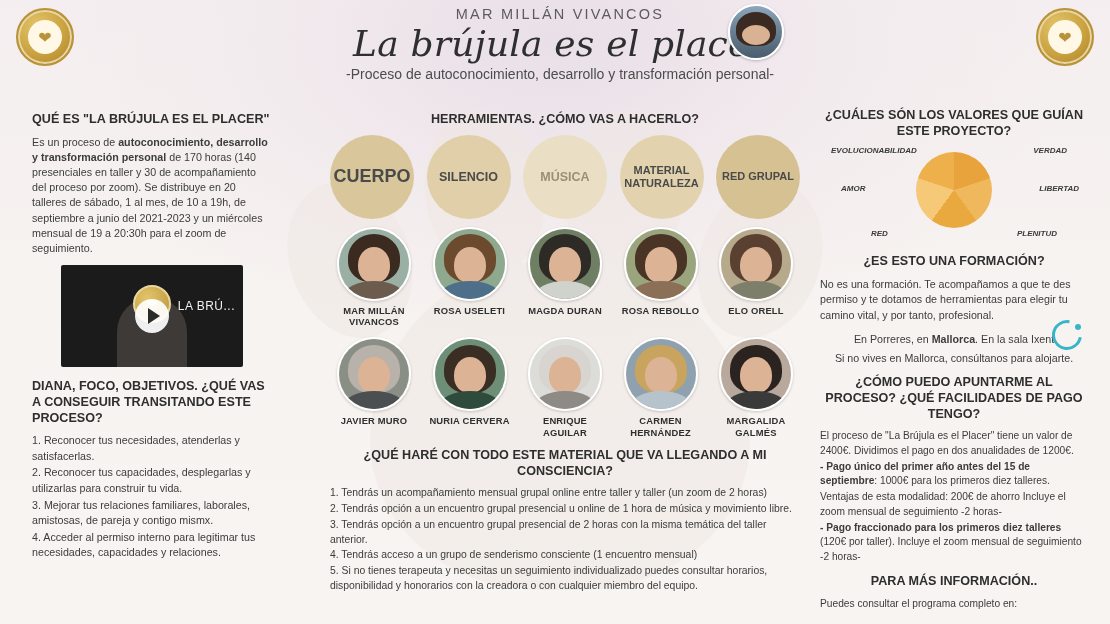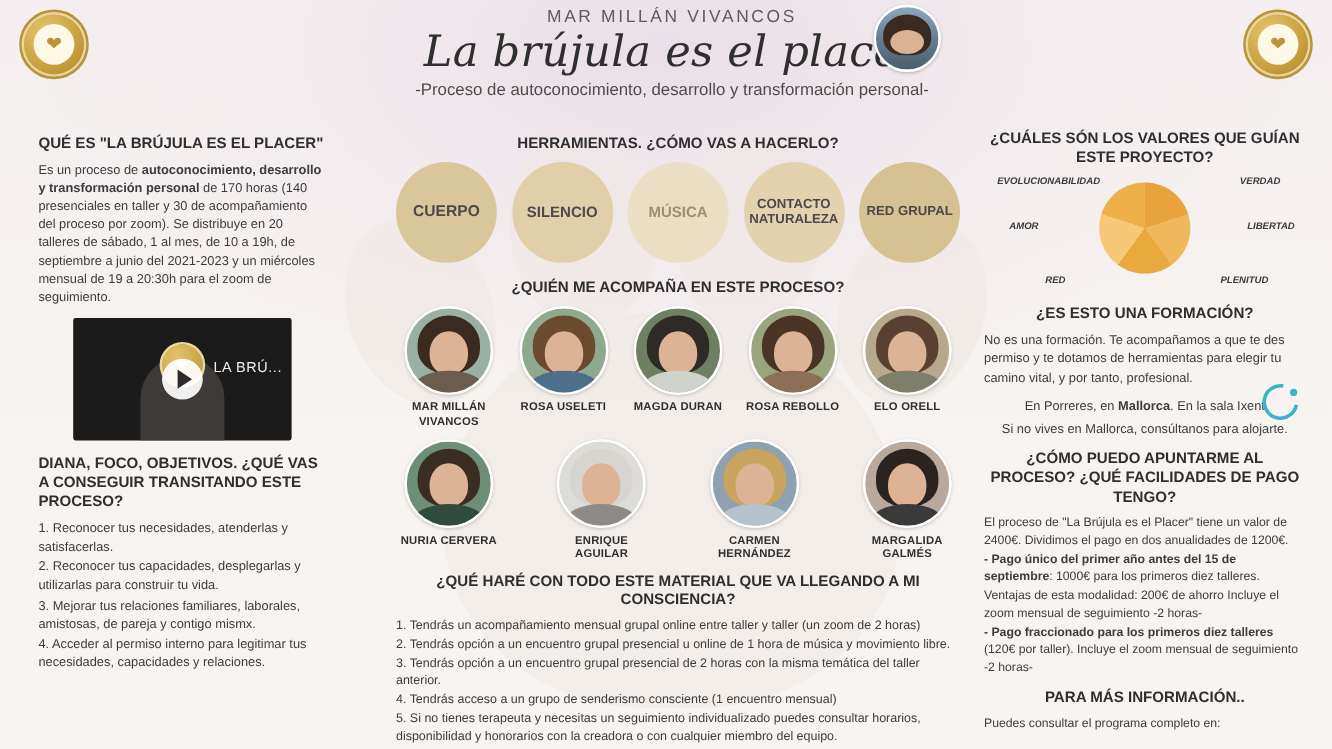--- a/index.html
+++ b/index.html
@@ -115,21 +115,21 @@
   }
 
   
   .tools-sub { text-align:center; font-size:10.5px; color:#3c3c3c; margin:2px 0 8px; }
   .tools { display:flex; justify-content:space-between; align-items:center; }
   .tool {
     width:84px; height:84px; border-radius:50%;
     display:flex; align-items:center; justify-content:center; text-align:center;
     font-size:11px; font-weight:bold; color:#4a4a4a; line-height:1.15; padding:4px;
   }
-  .tool.c1 { background:#d9c69a; font-size:13px; }
+  .tool.c1 { background:#d9c69a; font-size:18px; }
   .tool.c2 { background:#e0cfa8; font-size:12.5px; }
   .tool.c3 { background:#eadfc4; color:#9b8f74; font-size:12.5px; }
   .tool.c4 { background:#e2d3ae; }
   .tool.c5 { background:#d6c193; }
 
   
   .people-row { display:flex; justify-content:space-between; margin-top:8px; }
   .person { width:88px; text-align:center; }
   .avatar {
     width:74px; height:74px; border-radius:50%; margin:0 auto 4px;
@@ -232,25 +232,24 @@
 
     </div>
   </div>
 
   <div class="col-mid">
     <h2 class="sec center">HERRAMIENTAS. ¿CÓMO VAS A HACERLO?</h2>
     <div class="tools">
       <div class="tool c1">CUERPO</div>
       <div class="tool c2">SILENCIO</div>
       <div class="tool c3">MÚSICA</div>
-      <div class="tool c4">CONTACTO NATURALEZA</div>
+      <div class="tool c4">MATERIAL NATURALEZA</div>
       <div class="tool c5">RED GRUPAL</div>
     </div>
 
-    <h2 class="sec center" style="margin-top:13px">¿QUIÉN ME ACOMPAÑA EN ESTE PROCESO?</h2>
 
     <div class="people-row">
       <div class="person">
         <div class="avatar">
             <div class="bg" style="background:#9bb0a5"></div>
             <div class="hair" style="background:#3b2a20"></div>
             <div class="face"></div>
             <div class="body" style="background:#6b5c4e"></div>
           </div>
         <div class="pname">MAR MILLÁN VIVANCOS</div>
@@ -287,20 +286,29 @@
             <div class="bg" style="background:#b7a98c"></div>
             <div class="hair" style="background:#5a4030"></div>
             <div class="face"></div>
             <div class="body" style="background:#7d7f6a"></div>
           </div>
         <div class="pname">ELO ORELL</div>
       </div>
     </div>
 
     <div class="people-row" style="margin-top:10px">
+      <div class="person">
+        <div class="avatar">
+            <div class="bg" style="background:#8a8f86"></div>
+            <div class="hair" style="background:#b8b2ab"></div>
+            <div class="face"></div>
+            <div class="body" style="background:#4c4f52"></div>
+          </div>
+        <div class="pname">JAVIER MURO</div>
+      </div>
       <div class="person">
         <div class="avatar">
             <div class="bg" style="background:#6e8f77"></div>
             <div class="hair" style="background:#3a2d24"></div>
             <div class="face"></div>
             <div class="body" style="background:#2f4b3c"></div>
           </div>
         <div class="pname">NURIA CERVERA</div>
       </div>
       <div class="person">

